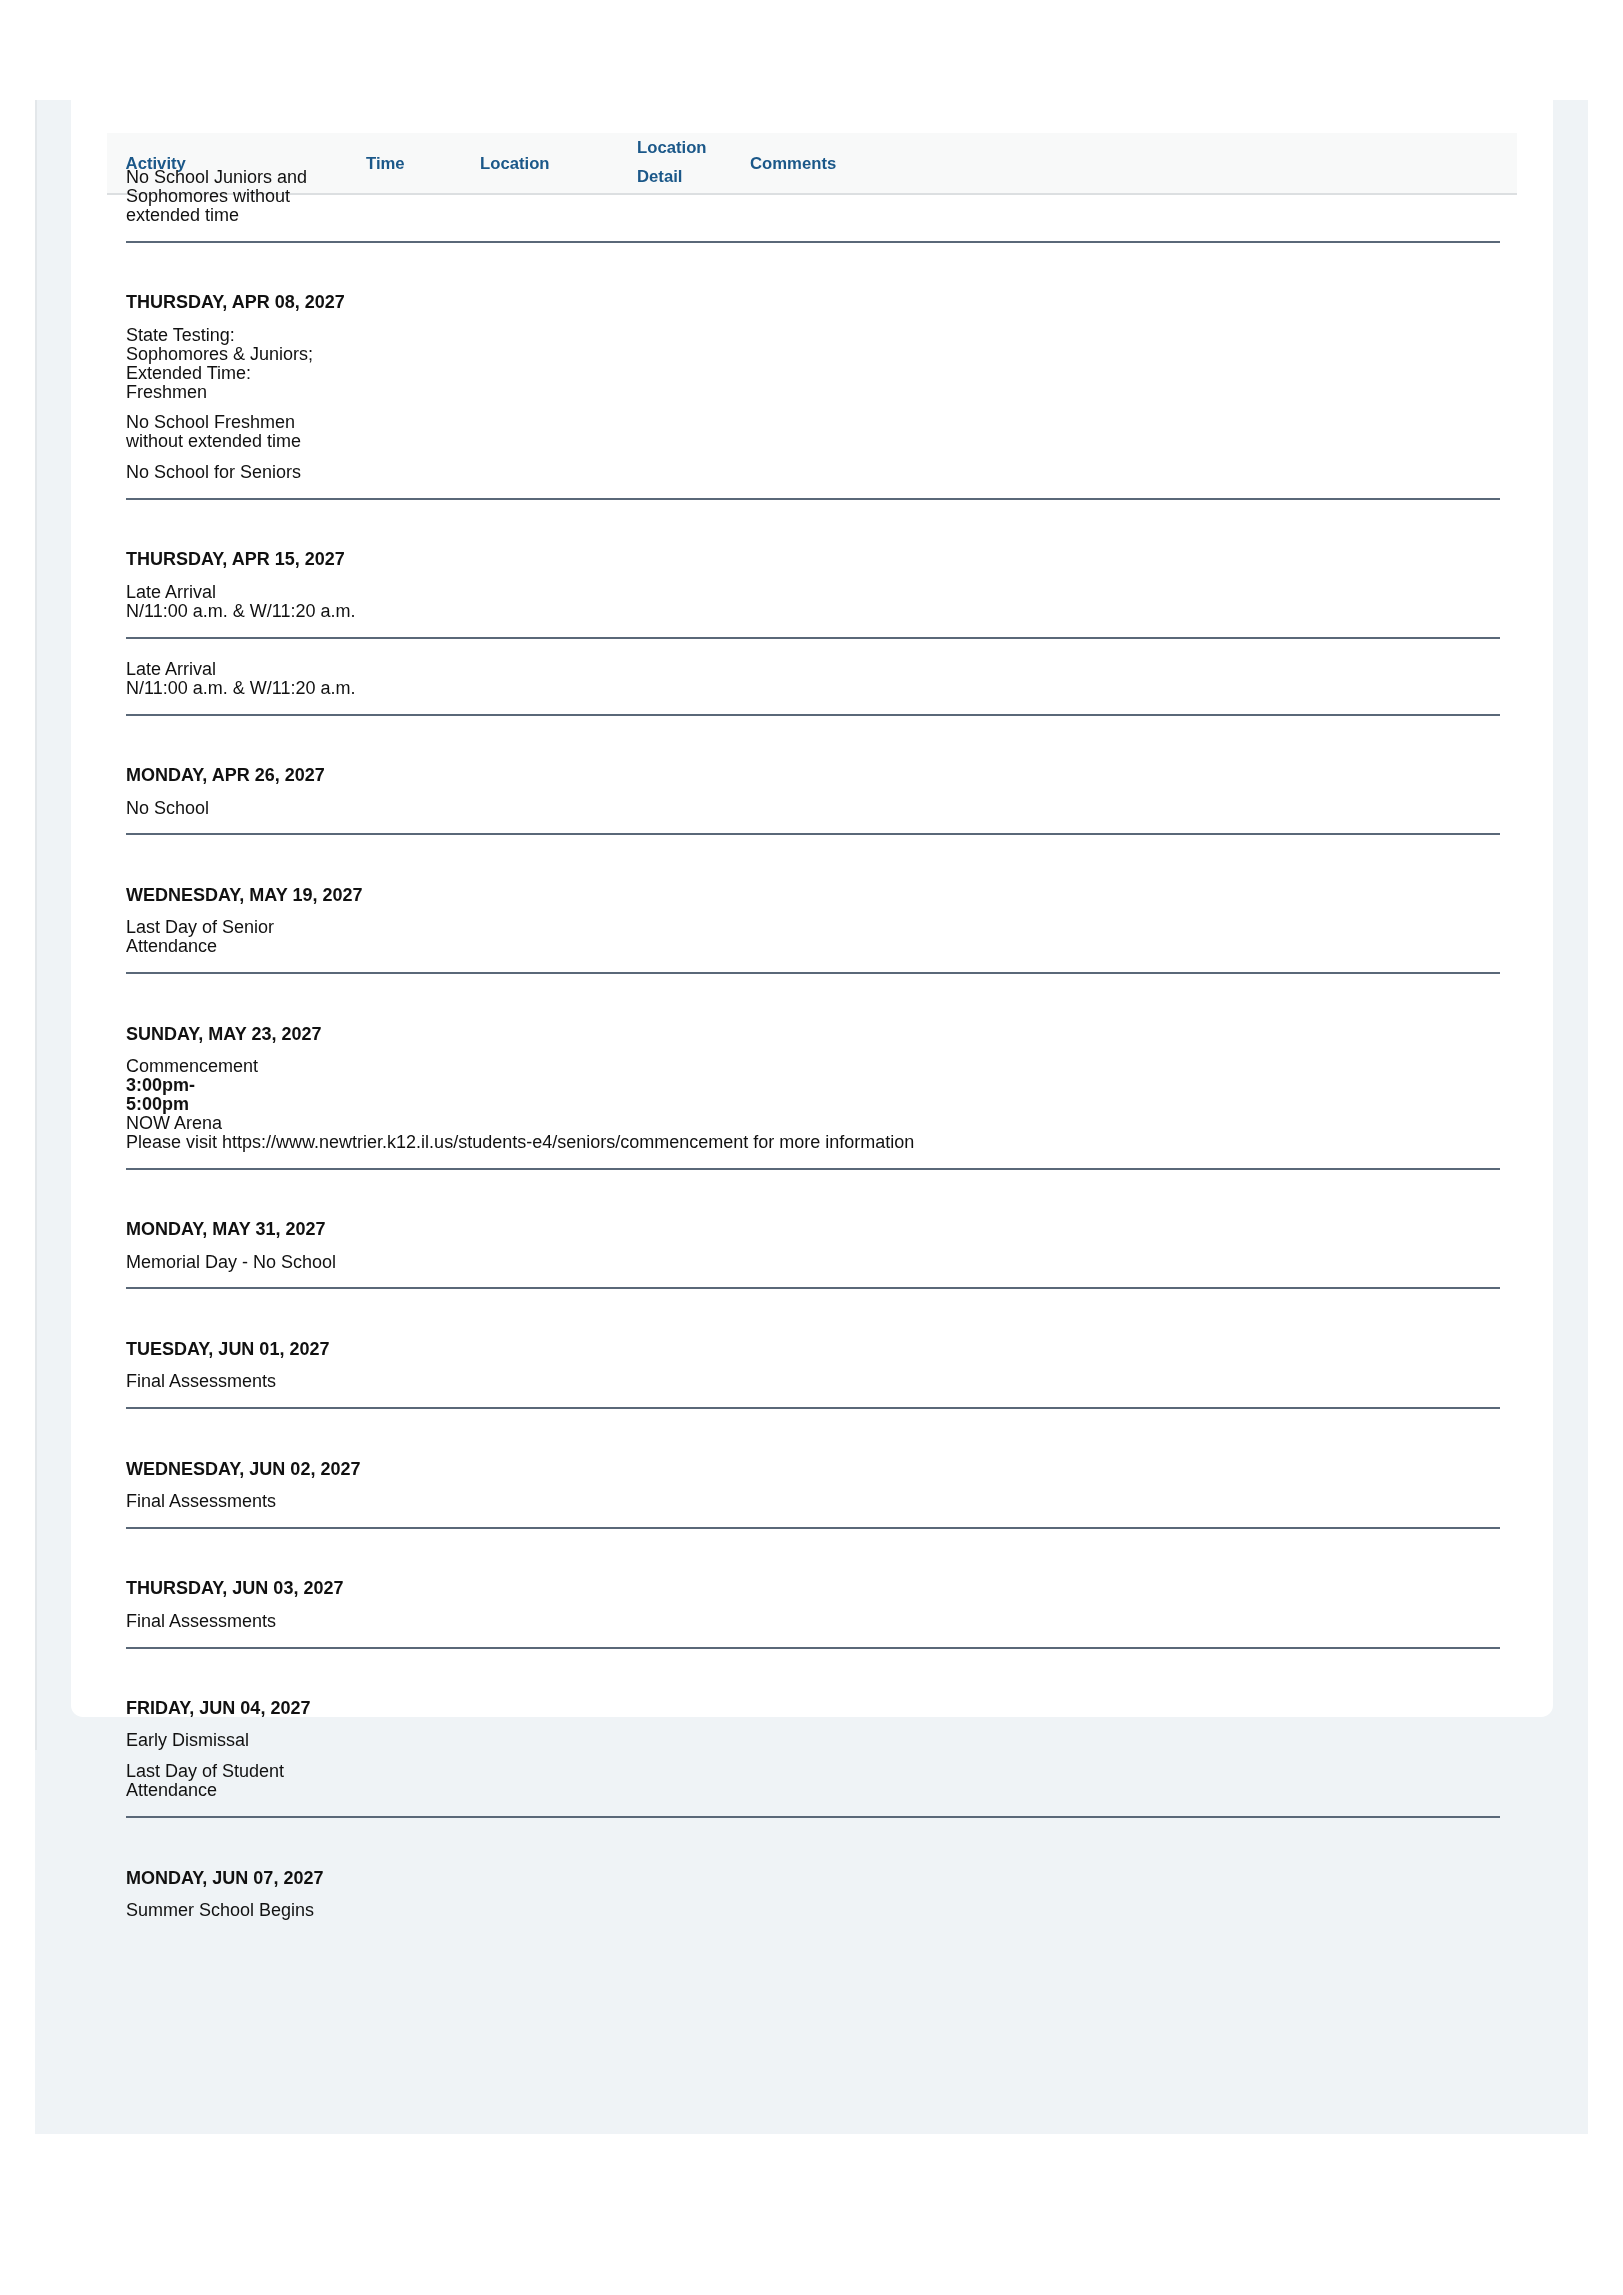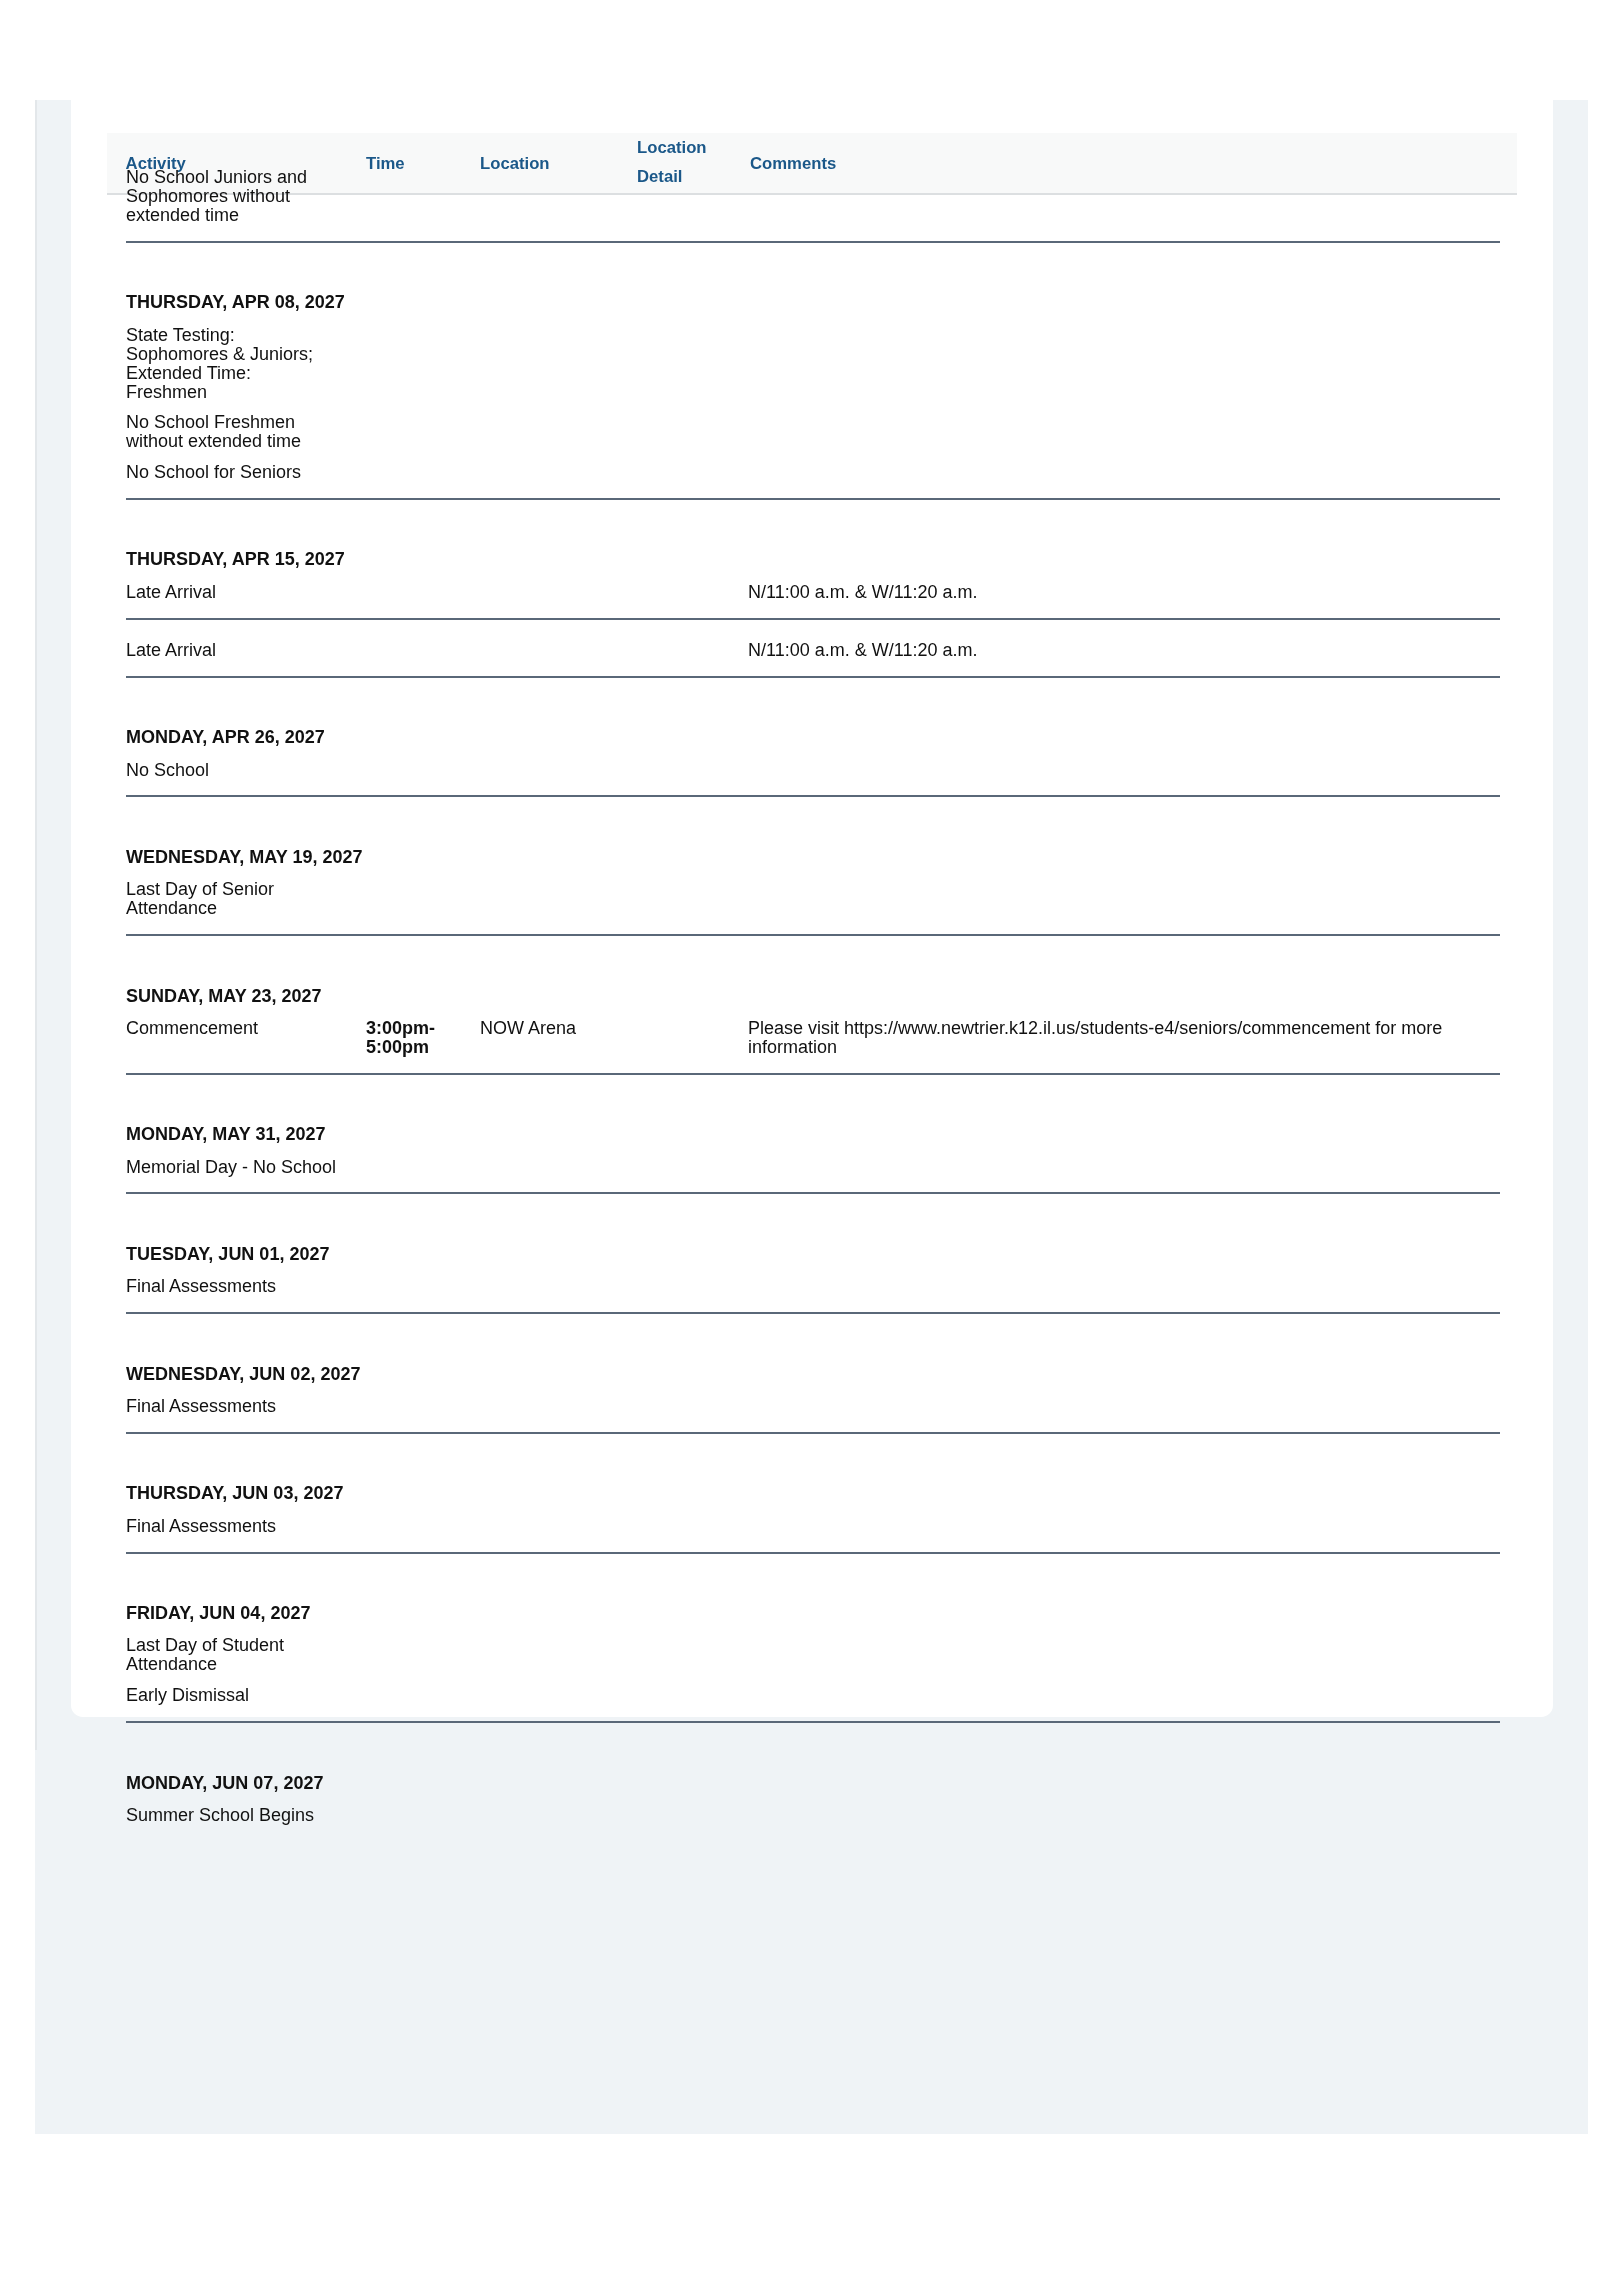--- a/index.html
+++ b/index.html
@@ -15,21 +15,21 @@
   .th.activity { left: 18.6px; top: 15.7px; }
   .th.time { left: 259px; top: 15.7px; }
   .th.location { left: 373px; top: 15.7px; text-align: right; }
   .th.locdetail { left: 530px; top: 0px; width: 78px; }
   .th.comments { left: 643px; top: 15.7px; }
   .tbody { position: absolute; left: 55px; top: 62px; width: 1374px; }
   .group { border-bottom: 2px solid #5a6878; padding-bottom: 15.7px; }
   .group + .group { padding-top: 21.6px; }
   .date { font-weight: bold; font-size: 18px; line-height: 21.6px; margin-bottom: 11.8px; margin-top: 28px; }
   .row { display: flex; font-size: 18px; line-height: 19px; margin-bottom: 11.8px; }
-  .row:last-child { margin-bottom: 0; }
+  .row:last-child { margin-bottom: 0; flex-direction: column; }
   .cell-activity { width: 211px; padding-right: 29px; }
   .cell-time { width: 85px; padding-right: 29px; font-weight: bold; }
   .cell-location { width: 127px; padding-right: 29px; }
   .cell-locdetail { width: 83px; padding-right: 29px; }
   .cell-comments { flex: 1; }
   .first-group { padding-top: 5.9px; }
   .no-border { border-bottom: none; }
 </style>
 </head>
 <body>
@@ -165,28 +165,28 @@
           <div class="cell-activity">Final Assessments</div>
           <div class="cell-time"></div>
           <div class="cell-location"></div>
           <div class="cell-locdetail"></div>
           <div class="cell-comments"></div>
         </div>
       </div>
       <div class="group">
         <div class="date">FRIDAY, JUN 04, 2027</div>
         <div class="row">
+          <div class="cell-activity">Early Dismissal</div>
+          <div class="cell-time"></div>
+          <div class="cell-location"></div>
+          <div class="cell-locdetail"></div>
+          <div class="cell-comments"></div>
+        </div>
+        <div class="row">
           <div class="cell-activity">Last Day of Student Attendance</div>
-          <div class="cell-time"></div>
-          <div class="cell-location"></div>
-          <div class="cell-locdetail"></div>
-          <div class="cell-comments"></div>
-        </div>
-        <div class="row">
-          <div class="cell-activity">Early Dismissal</div>
           <div class="cell-time"></div>
           <div class="cell-location"></div>
           <div class="cell-locdetail"></div>
           <div class="cell-comments"></div>
         </div>
       </div>
       <div class="group no-border">
         <div class="date">MONDAY, JUN 07, 2027</div>
         <div class="row">
           <div class="cell-activity">Summer School Begins</div>

